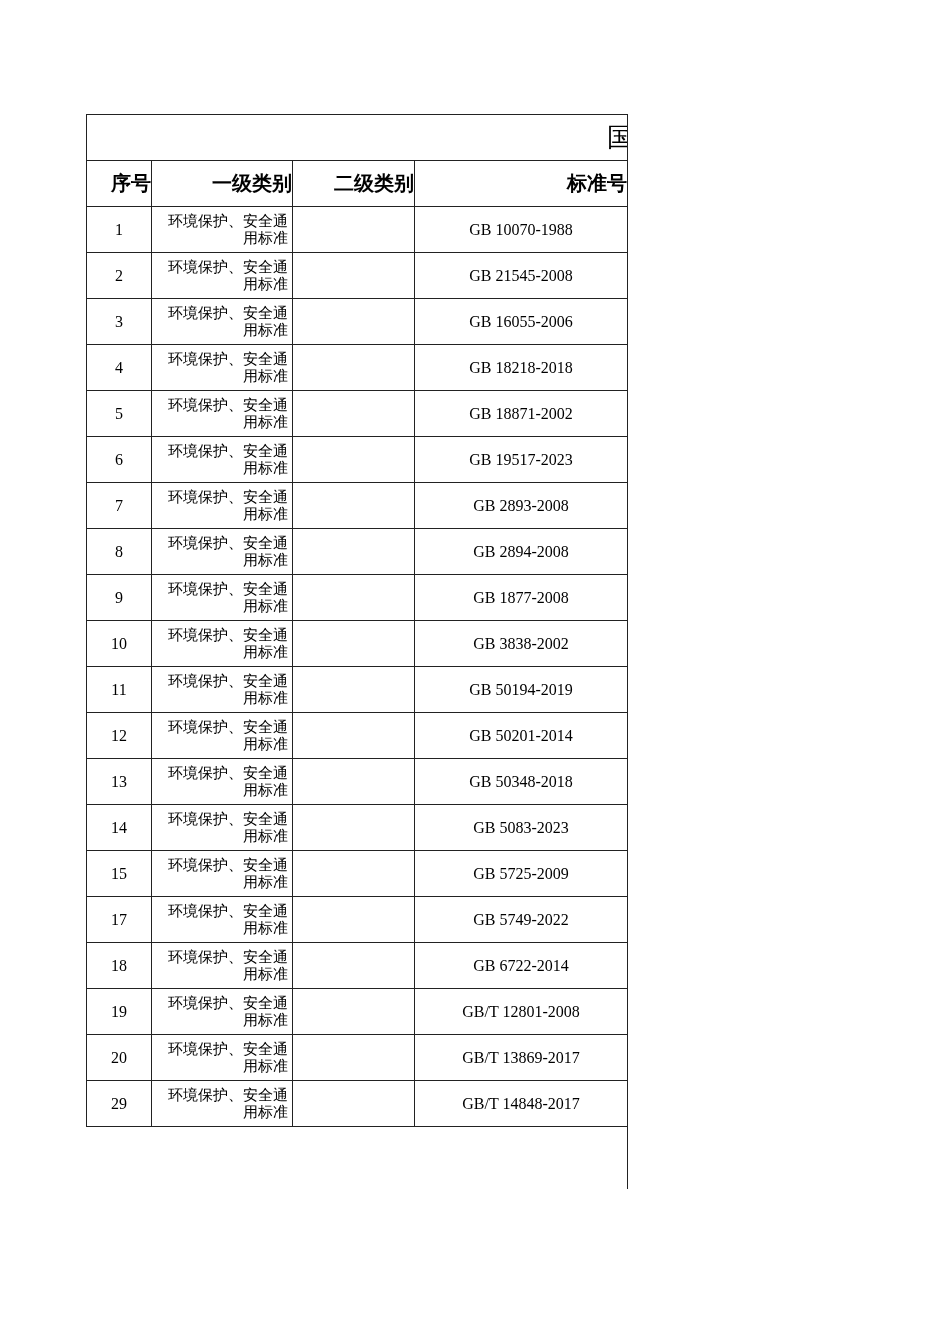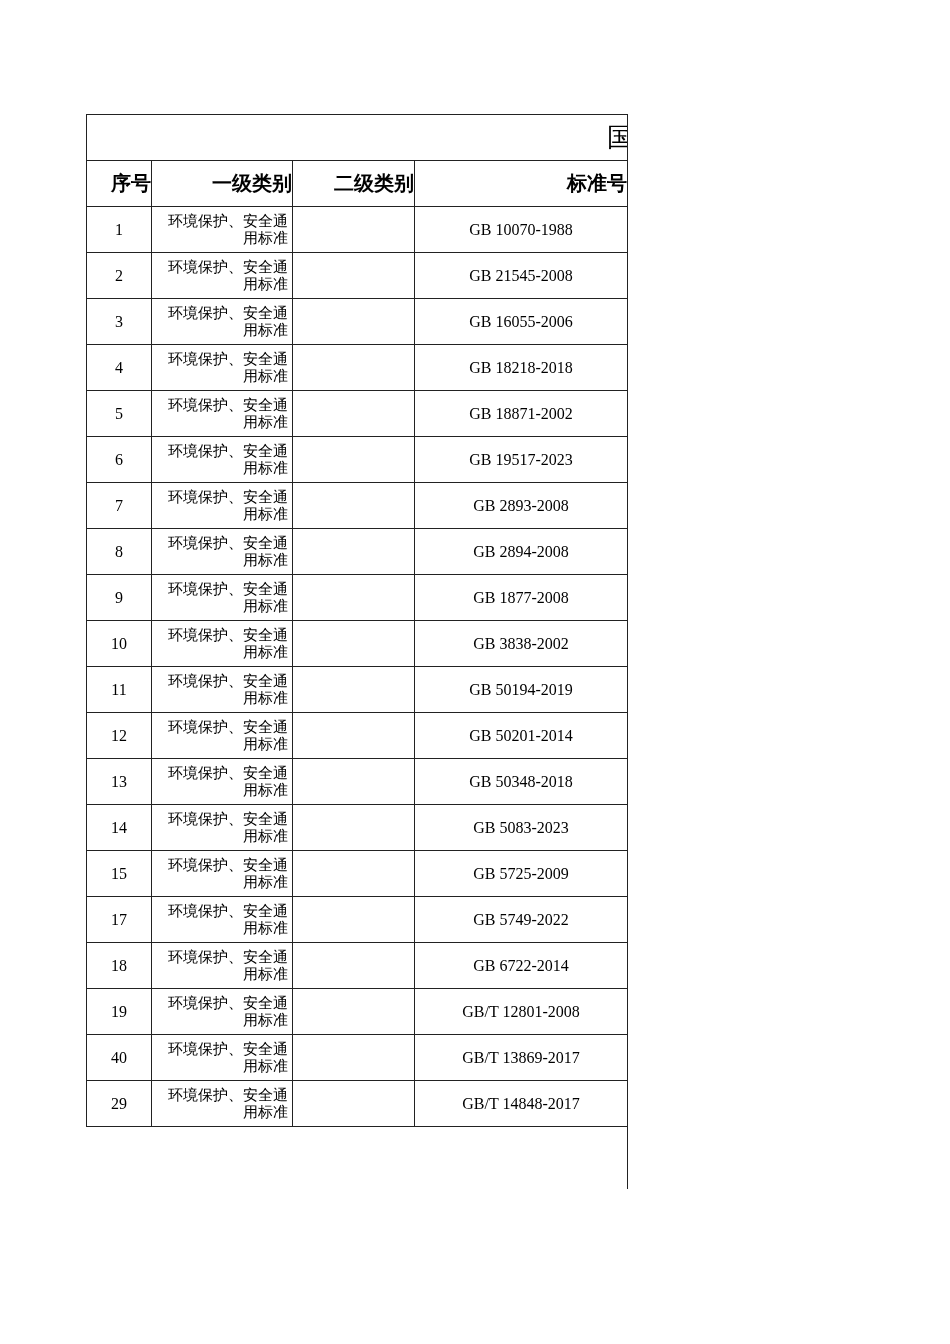--- a/index.html
+++ b/index.html
@@ -239,21 +239,21 @@
 
   <tr class="data-row">
     <td>19</td>
     <td class="cat1">环境保护、安全通用标准</td>
     <td></td>
     <td>GB/T 12801-2008</td>
 
   </tr>
 
   <tr class="data-row">
-    <td>40</td>
+    <td>20</td>
     <td class="cat1">环境保护、安全通用标准</td>
     <td></td>
     <td>GB/T 13869-2017</td>
 
   </tr>
 
   <tr class="data-row">
     <td>29</td>
     <td class="cat1">环境保护、安全通用标准</td>
     <td></td>

